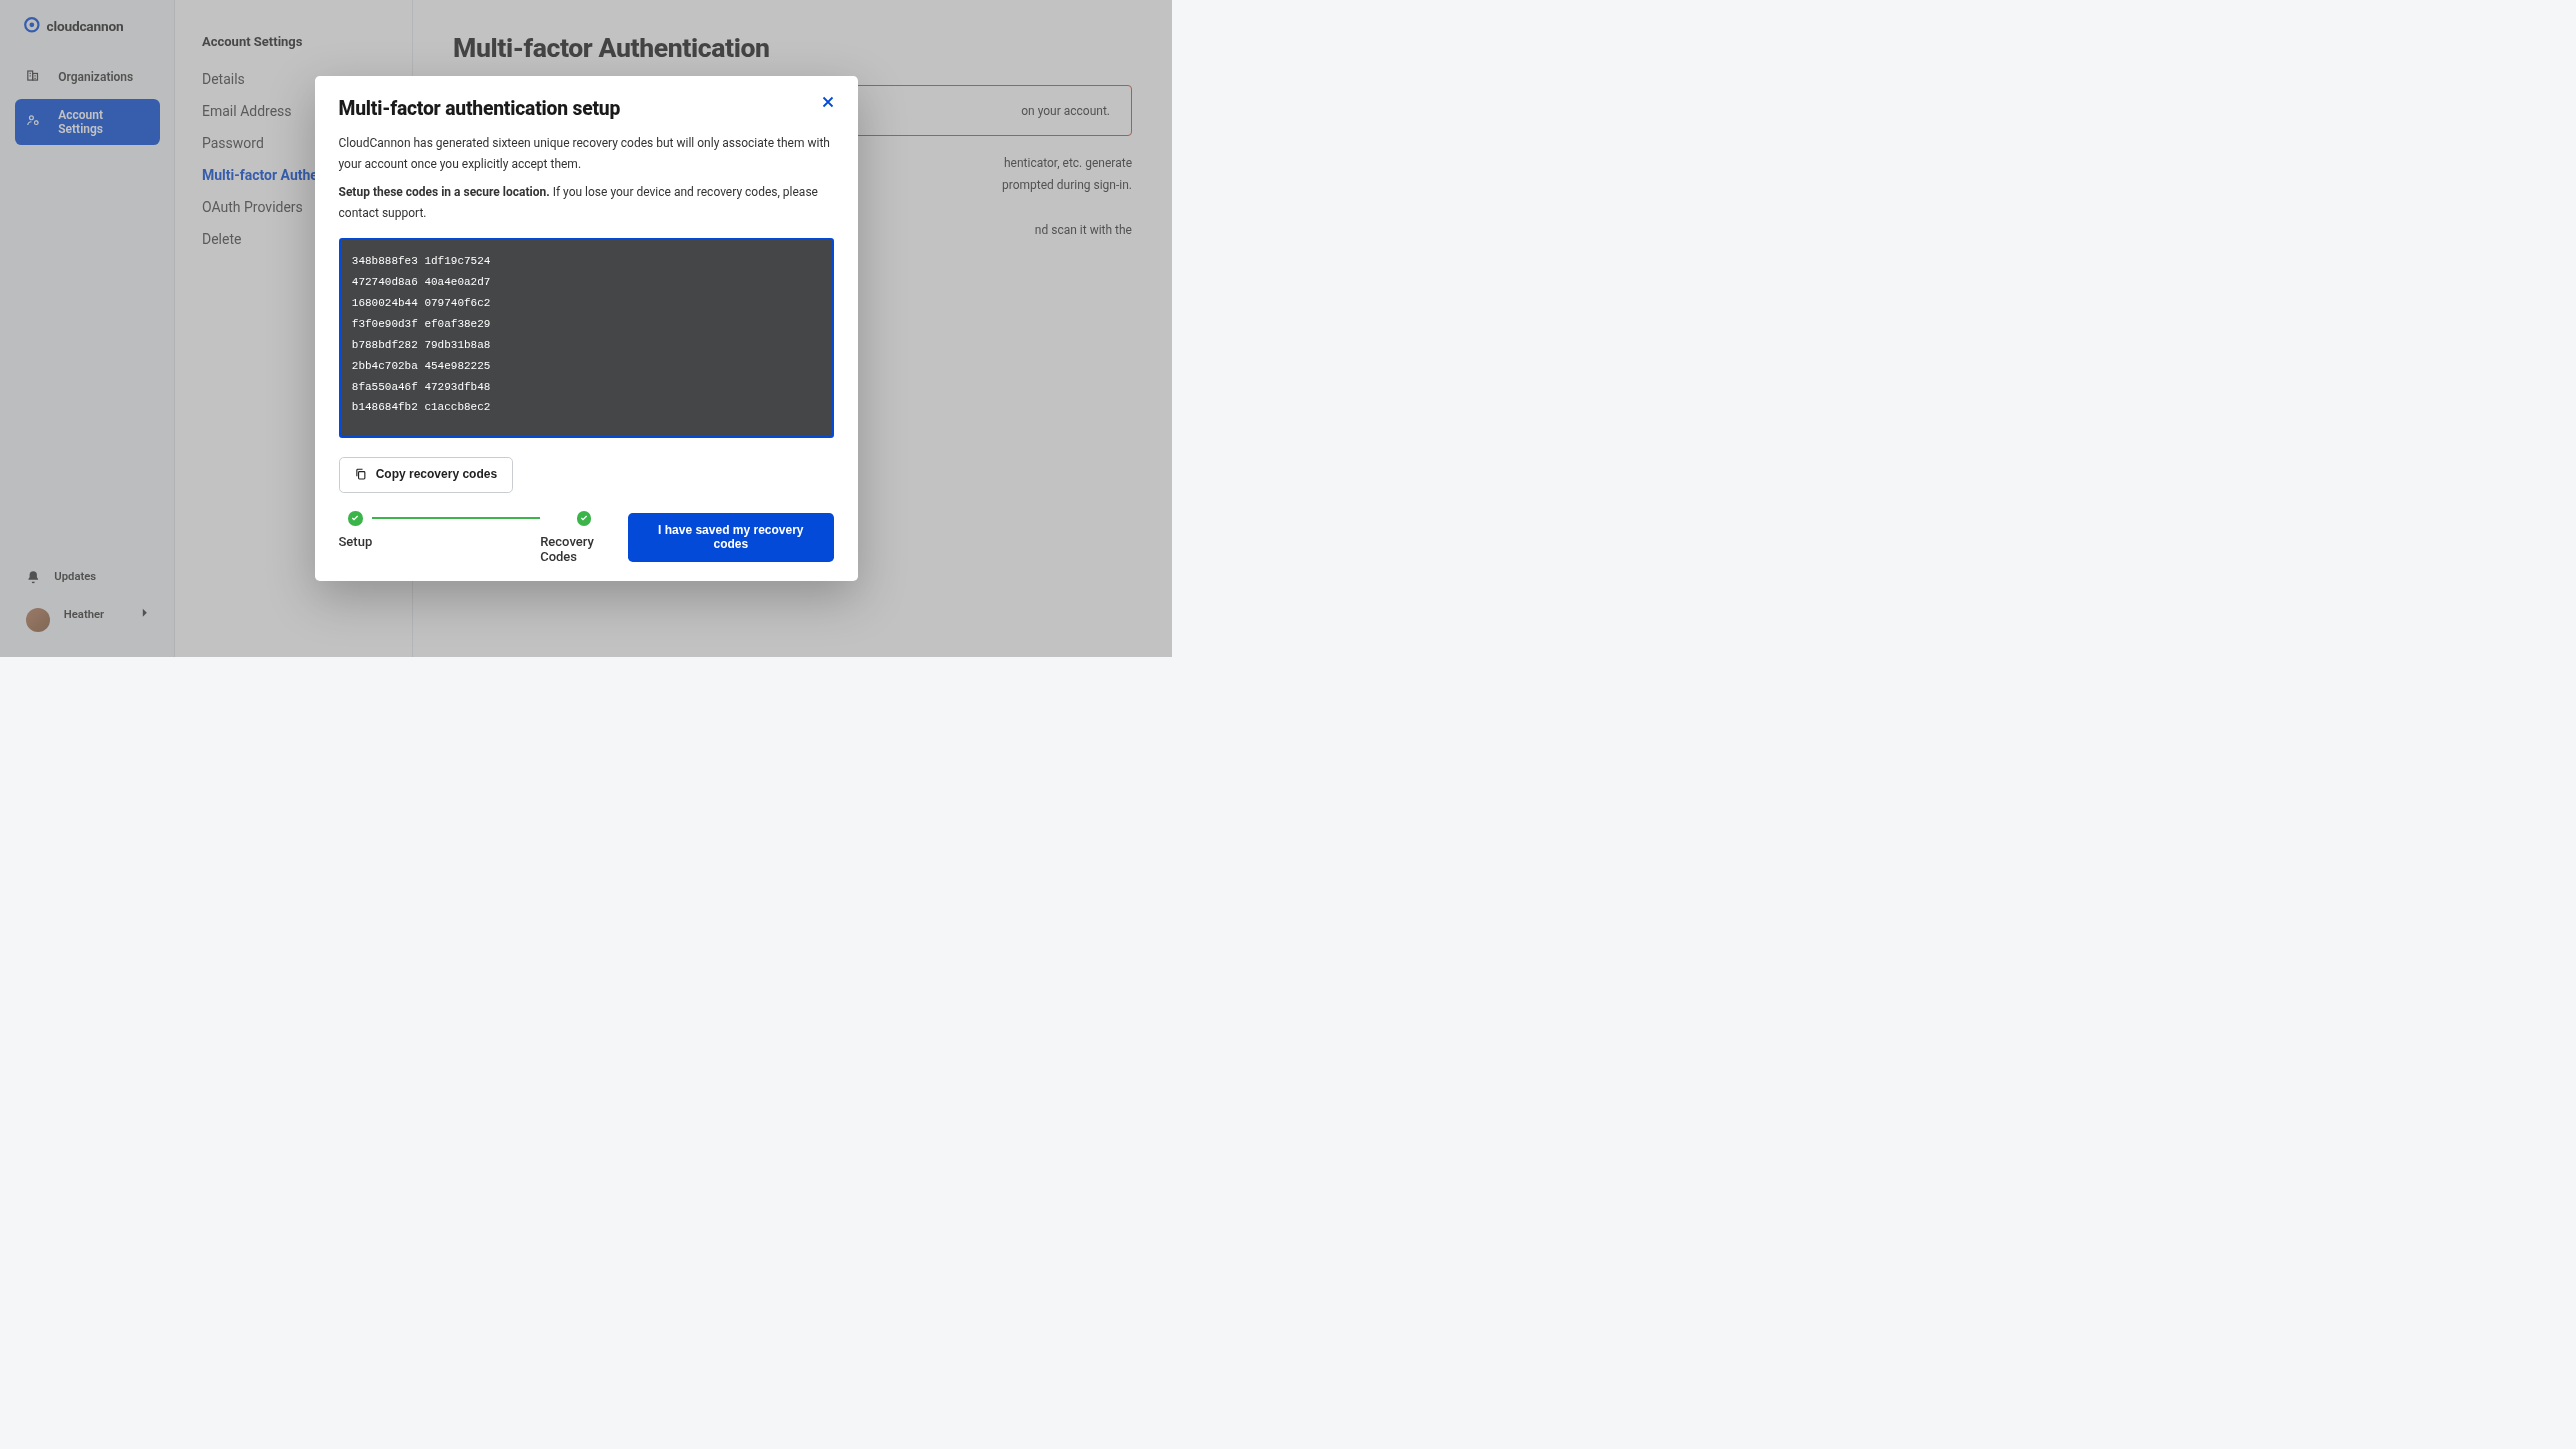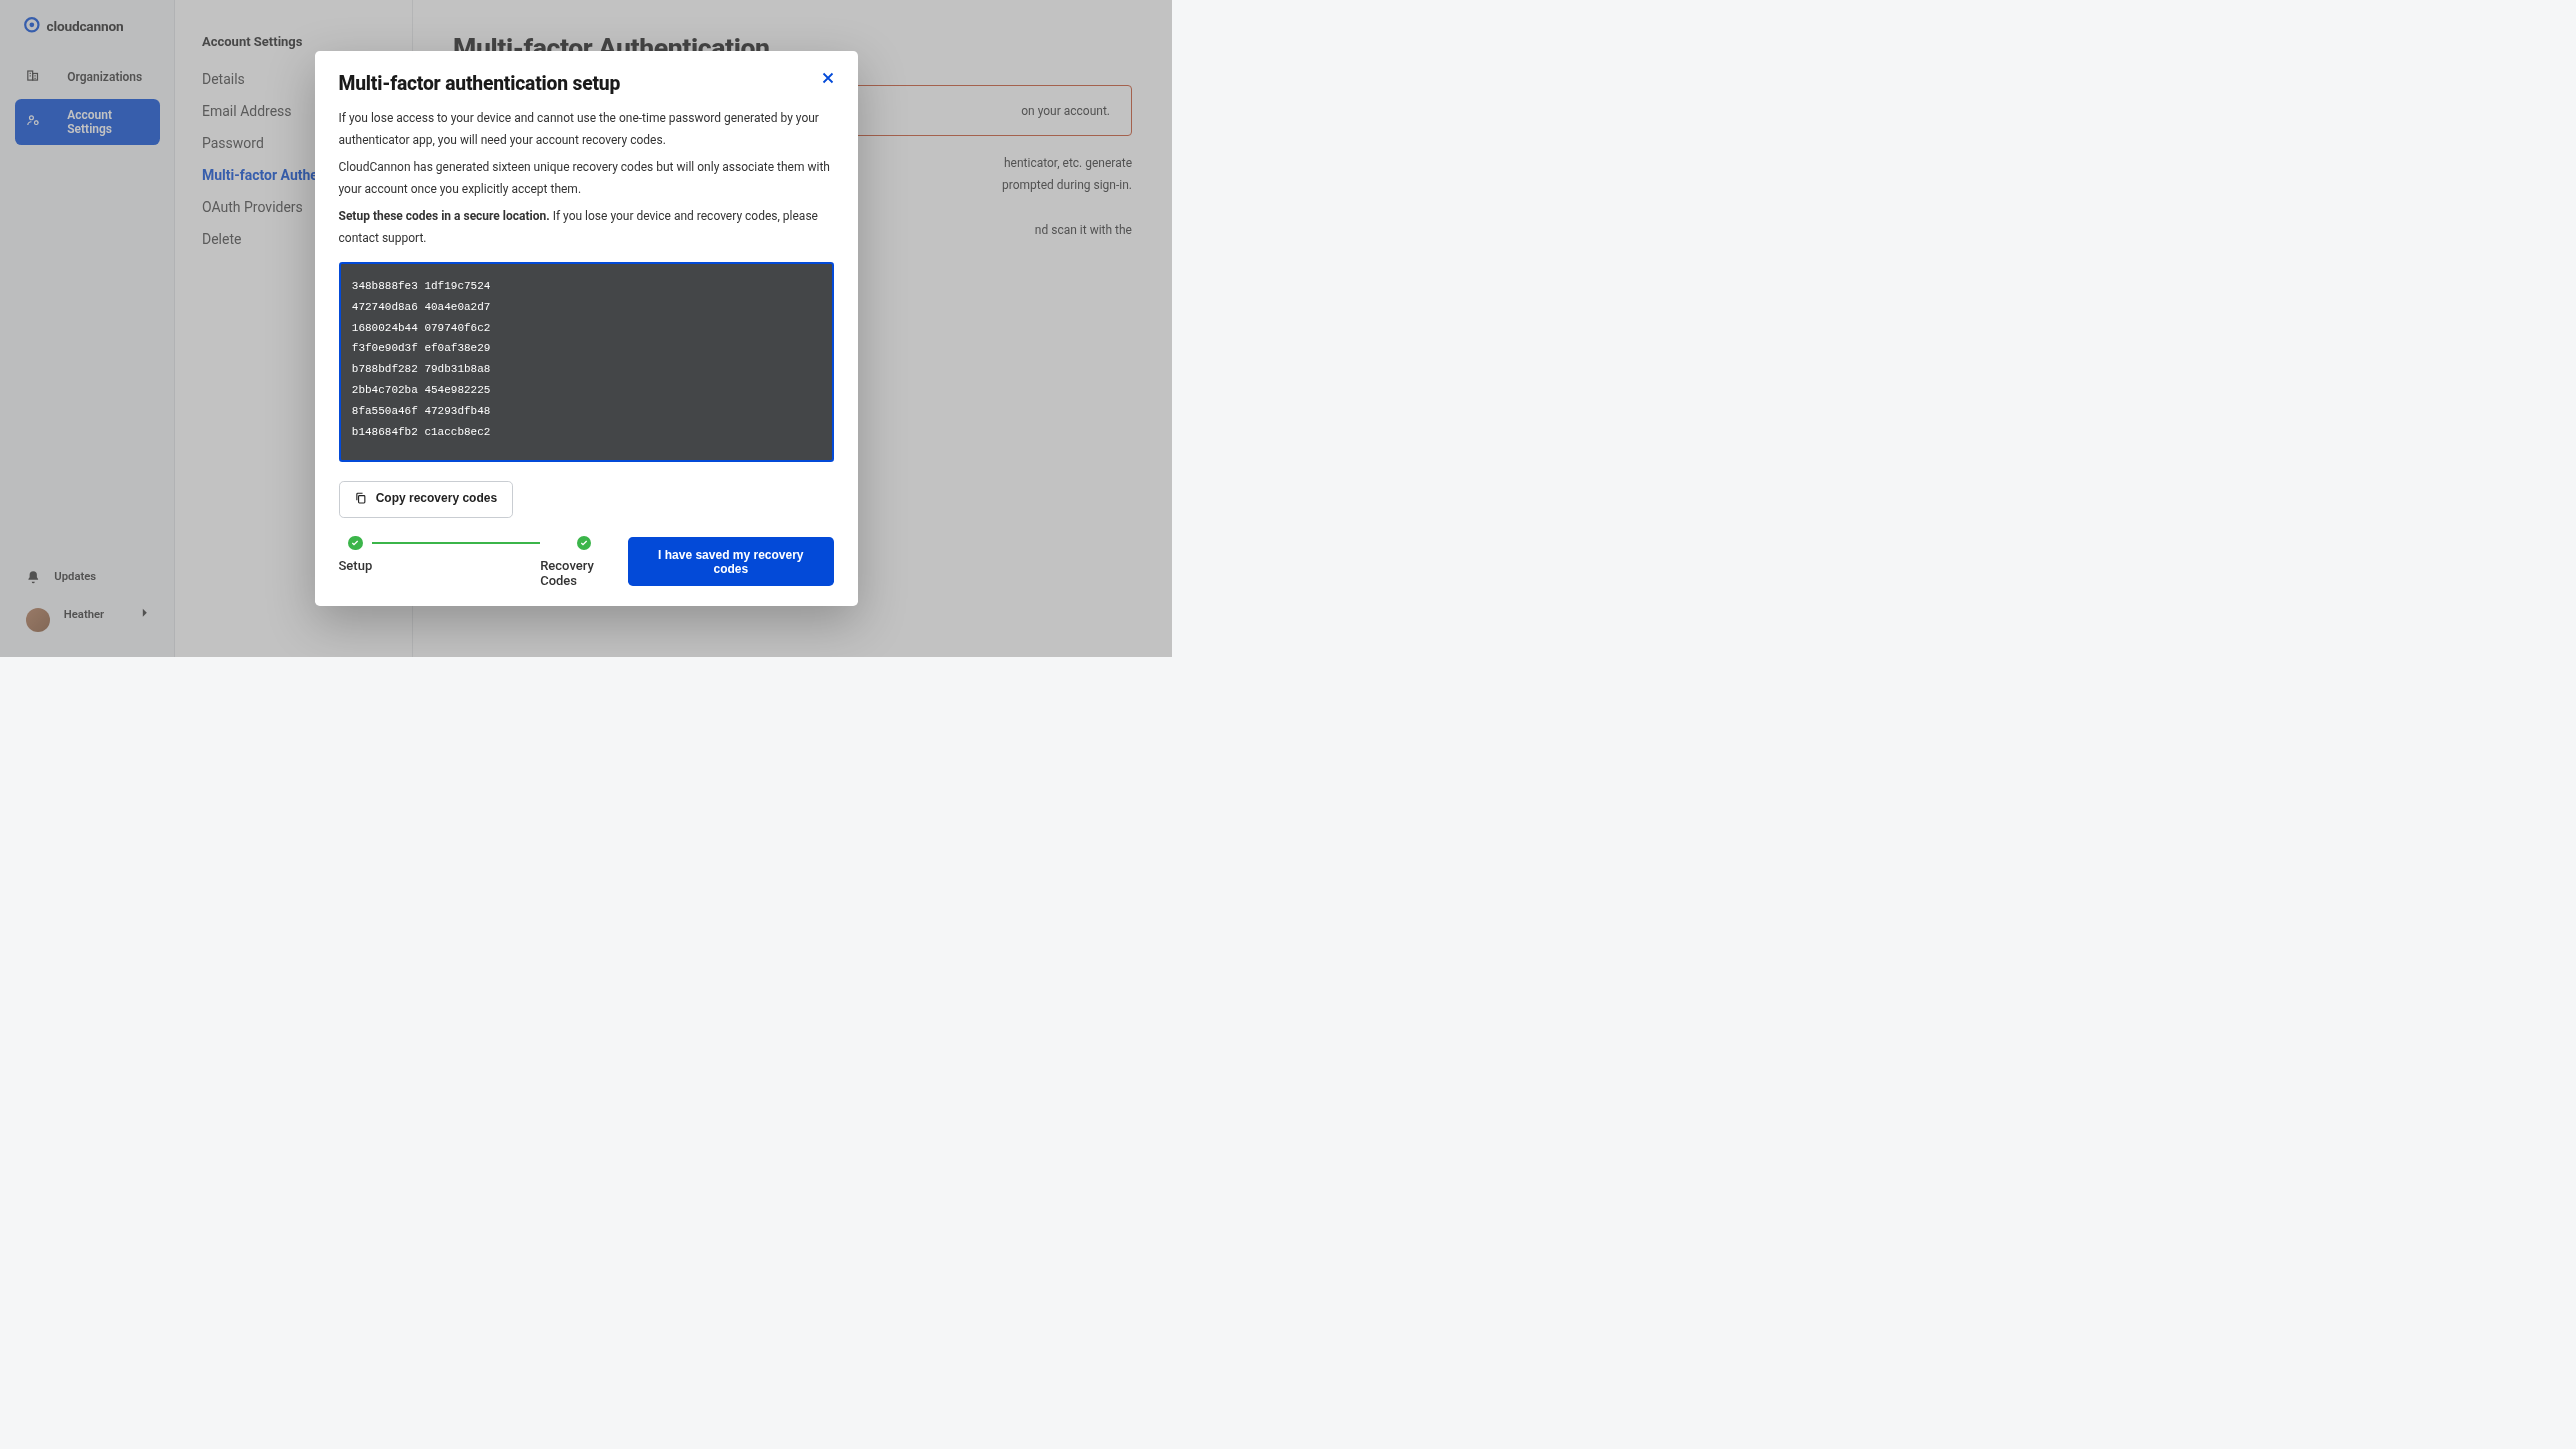--- a/index.html
+++ b/index.html
@@ -11,21 +11,21 @@
 .app { display: flex; width: 100%; height: 100%; }
 .sidebar-left {
   width: 175px; background: #f5f6f7; border-right: 0.8px solid #e0e2e5;
   display: flex; flex-direction: column; padding: 16px 0;
 }
 .logo { display: flex; align-items: center; gap: 6.4px; padding: 0 22.5px 22.5px; }
 .logo-icon { width: 17.7px; height: 17.7px; }
 .logo-text { font-weight: 700; font-size: 13.7px; color: #222; letter-spacing: -0.2px; }
 .nav-primary { display: flex; flex-direction: column; gap: 4.8px; padding: 0 14.5px; }
 .nav-item {
-  display: flex; align-items: center; gap: 27px; padding: 8.9px 11.3px;
+  display: flex; align-items: center; gap: 18px; padding: 8.9px 11.3px;
   border-radius: 6.4px; font-weight: 600; font-size: 12px; color: #333; cursor: pointer;
 }
 .nav-item.active { background: #034ad8; color: #fff; }
 .nav-item svg { width: 14.5px; height: 14.5px; }
 .sidebar-bottom { margin-top: auto; padding: 0 14.5px; display: flex; flex-direction: column; gap: 3.2px; }
 .bottom-item {
   display: flex; align-items: flex-start; gap: 14px; padding: 8.9px 11.3px;
   border-radius: 6.4px; font-weight: 600; font-size: 11.3px; color: #333; cursor: pointer;
 }
 .avatar { width: 24px; height: 24px; border-radius: 50%; background: linear-gradient(135deg,#b47c5a,#8a5a3a); display:inline-block; }
@@ -168,21 +168,20 @@
 </div>
 
 <div class="overlay">
   <div class="modal">
     <div class="modal-title">Multi-factor authentication setup</div>
     <div class="close-btn">
       <span><svg viewBox="0 0 16 16" width="12" height="12" stroke="currentColor" stroke-width="2.4" fill="none">
             <path d="M2 2l12 12M14 2L2 14"></path>
           </svg></span>
     </div>
-    <p>If you lose access to your device and cannot use the one-time password generated by your authenticator app, you will need your account recovery codes.</p>
     <p>CloudCannon has generated sixteen unique recovery codes but will only associate them with your account once you explicitly accept them.</p>
     <p>
       <strong>Setup these codes in a secure location.</strong><span> If you lose your device and recovery codes, please contact support.</span>
     </p>
     <textarea class="codes-box" readonly="" style="">348b888fe3 1df19c7524
 472740d8a6 40a4e0a2d7
 1680024b44 079740f6c2
 f3f0e90d3f ef0af38e29
 b788bdf282 79db31b8a8
 2bb4c702ba 454e982225

